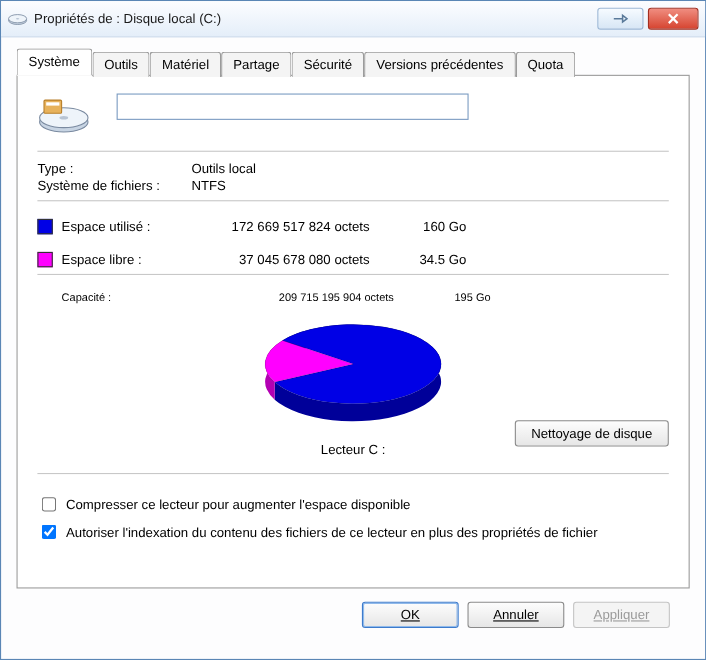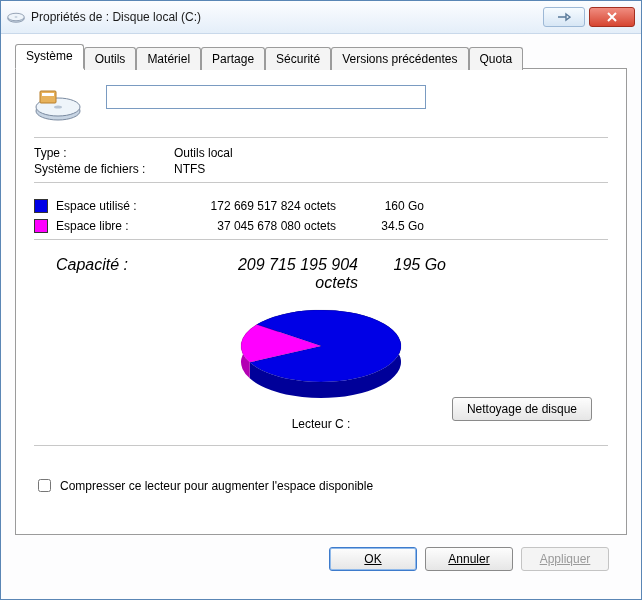--- a/index.html
+++ b/index.html
@@ -115,64 +115,63 @@
     display: grid;
     grid-template-columns: 140px 1fr;
     row-gap: 2px;
     font-size: 12px;
     color: #000;
   }
   .space-grid {
     display: grid;
     grid-template-columns: 22px 118px 180px 70px;
     align-items: center;
-    row-gap: 6px;
+    row-gap: 16px;
     font-size: 12px;
     margin-top: 8px;
   }
   .swatch {
     width: 14px; height: 14px;
     border: 1px solid #333;
     display:inline-block;
   }
   .swatch.used { background: #0000e6; }
   .swatch.free { background: #ff00ff; }
   .num { text-align: right; padding-right: 18px; }
   .sz  { text-align: right; }
   .capacity-row {
     display: grid;
     grid-template-columns: 140px 180px 70px;
     margin-top: 8px;
     padding-left: 22px;
-    font-size: 16px;
-    font-style: italic;
+    font-size: 10px;
   }
   .chart-area {
     position: relative;
     display: flex;
     align-items: flex-end;
     justify-content: center;
     gap: 24px;
     margin-top: 6px;
     margin-bottom: 8px;
   }
   .pie-wrap { width: 200px; text-align:center; font-size:12px;}
   .cleanup-btn {
     position:absolute;
-    right: 16px;
+    right: 0;
     bottom: 10px;
     height: 24px;
     padding: 0 14px;
     font-size: 12px;
     background: linear-gradient(#fdfdfd, #e6e6e6);
     border: 1px solid #8a8a8a;
     border-radius: 3px;
     cursor: default;
   }
-  .checks { margin-top: 24px; font-size: 12px; color: #000; }
+  .checks { margin-top: 12px; font-size: 12px; color: #000; }
   .check-row { display: flex; align-items: flex-start; gap: 6px; margin-bottom: 8px; }
   .check-row input { margin-top: 1px; }
   .check-row label { line-height: 1.35; }
   .footer {
     display: flex;
     justify-content: flex-end;
     gap: 8px;
     padding: 12px 18px 14px 0;
   }
   .btn {
@@ -288,20 +287,24 @@
         <button class="cleanup-btn">Nettoyage de disque</button>
       </div>
 
       <hr class="sep">
 
       <div class="checks">
         <div class="check-row">
           <input type="checkbox" id="cbCompress" style="">
           <label for="cbCompress">Compresser ce lecteur pour augmenter l'espace disponible</label>
         </div>
+        <div class="check-row">
+          <input type="checkbox" id="cbIndex" checked="" style="">
+          <label for="cbIndex">Autoriser l'indexation du contenu des fichiers de ce lecteur en plus des propriétés de fichier</label>
+        </div>
       </div>
 
     </div>
 
     <div class="footer">
       <button class="btn default">OK</button>
       <button class="btn">Annuler</button>
       <button class="btn disabled">Appliquer</button>
     </div>
 

